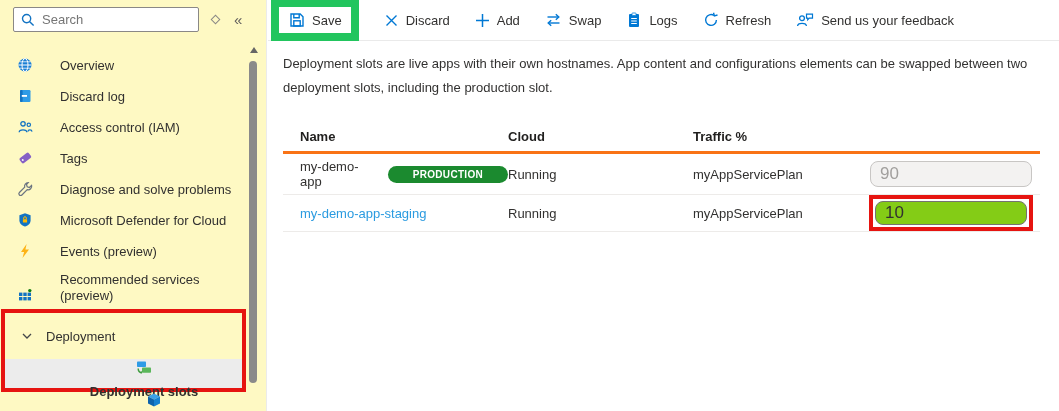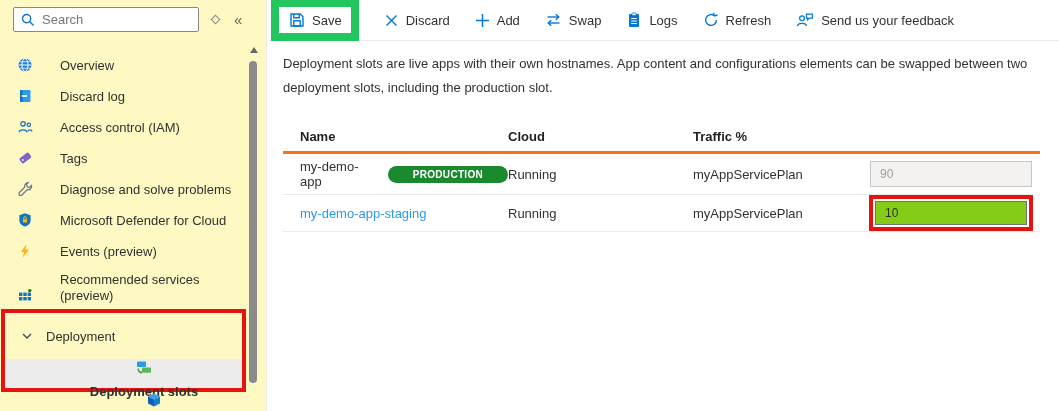--- a/index.html
+++ b/index.html
@@ -60,22 +60,22 @@
   .t-head { height:33px; border-bottom:3px solid #f97316; font-weight:700; color:#201f1e; }
   .t-r1 { height:41px; border-bottom:1px solid #edebe9; }
   .t-r2 { height:37px; border-bottom:1px solid #edebe9; }
   .name-cell { display:flex; align-items:center; gap:10px; }
   .badge {
     background:#1b8a2f; color:#fff; font-size:10px; font-weight:700;
     padding:3px 25px; border-radius:9px; letter-spacing:.3px; white-space:nowrap;
   }
   .link { color:#2b9be0; cursor:pointer; }
   .traffic-input {
-    width:162px; height:26px; border:1px solid #c8c6c4; border-radius:0;
-    padding:0 9px; font-family:"Liberation Sans",sans-serif; font-size:12px;
+    width:162px; height:26px; border:1px solid #c8c6c4; border-radius:8px;
+    padding:0 9px; font-family:"Liberation Sans",sans-serif; font-size:17px;
   }
   .traffic-input.disabled { background:#f3f2f1; color:#a19f9d; }
   .input-red-wrap { border:4px solid #e61410; padding:2px; display:inline-block; line-height:0; margin-left:-1px; }
   .input-red-wrap .traffic-input { width:152px; height:24px; border:1px solid #757370; color:#323130; background:#84cc16; }
   svg { display:block; }
 </style>
 </head>
 <body>
 
 <div class="sidebar">

